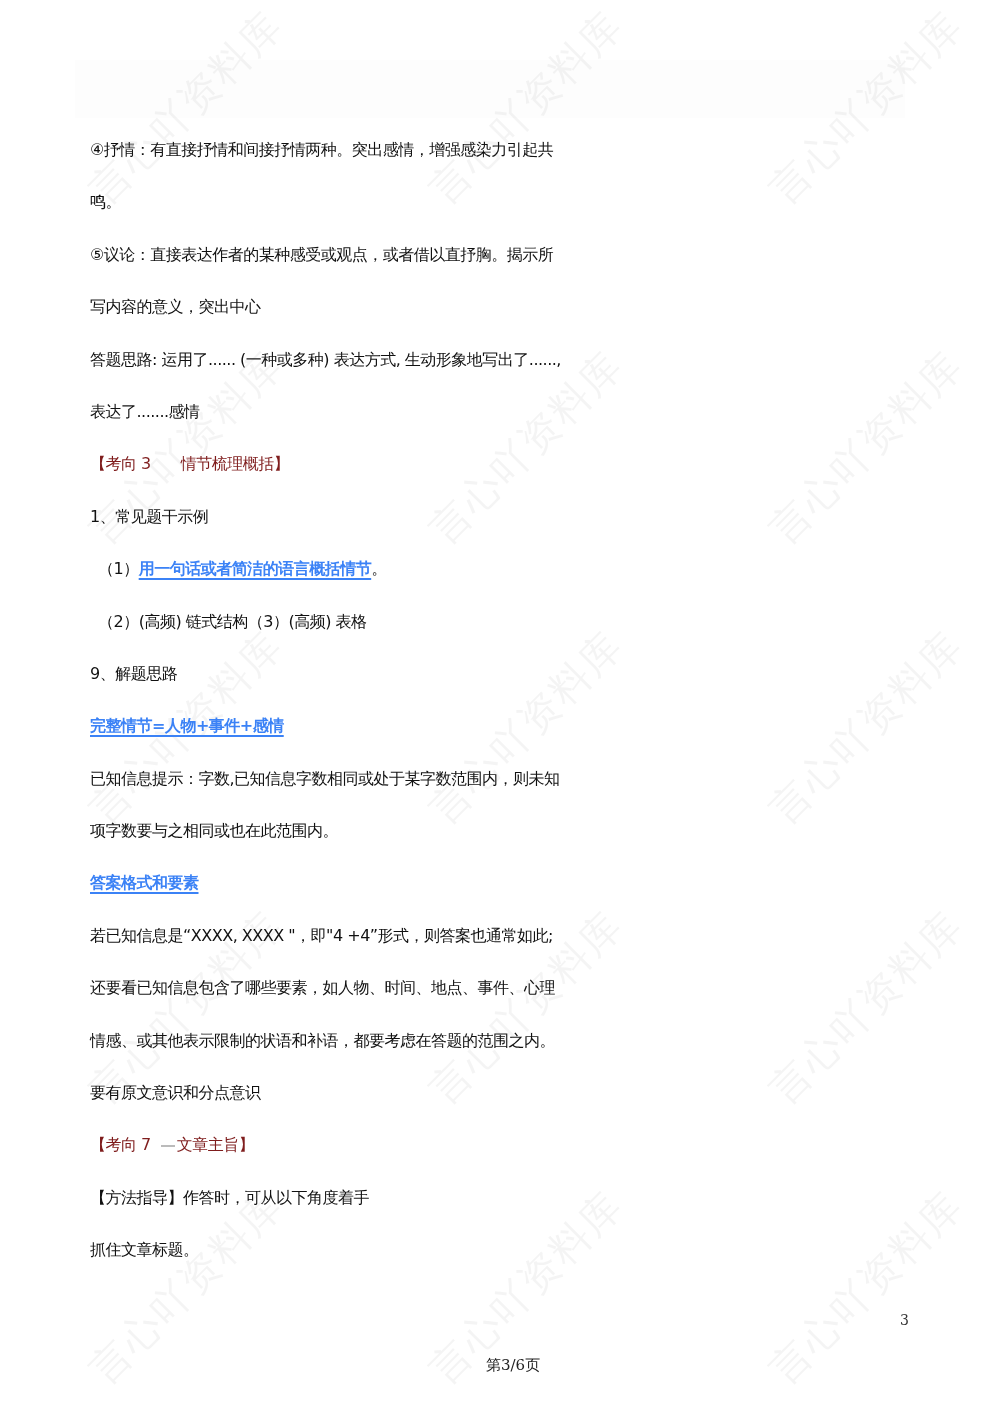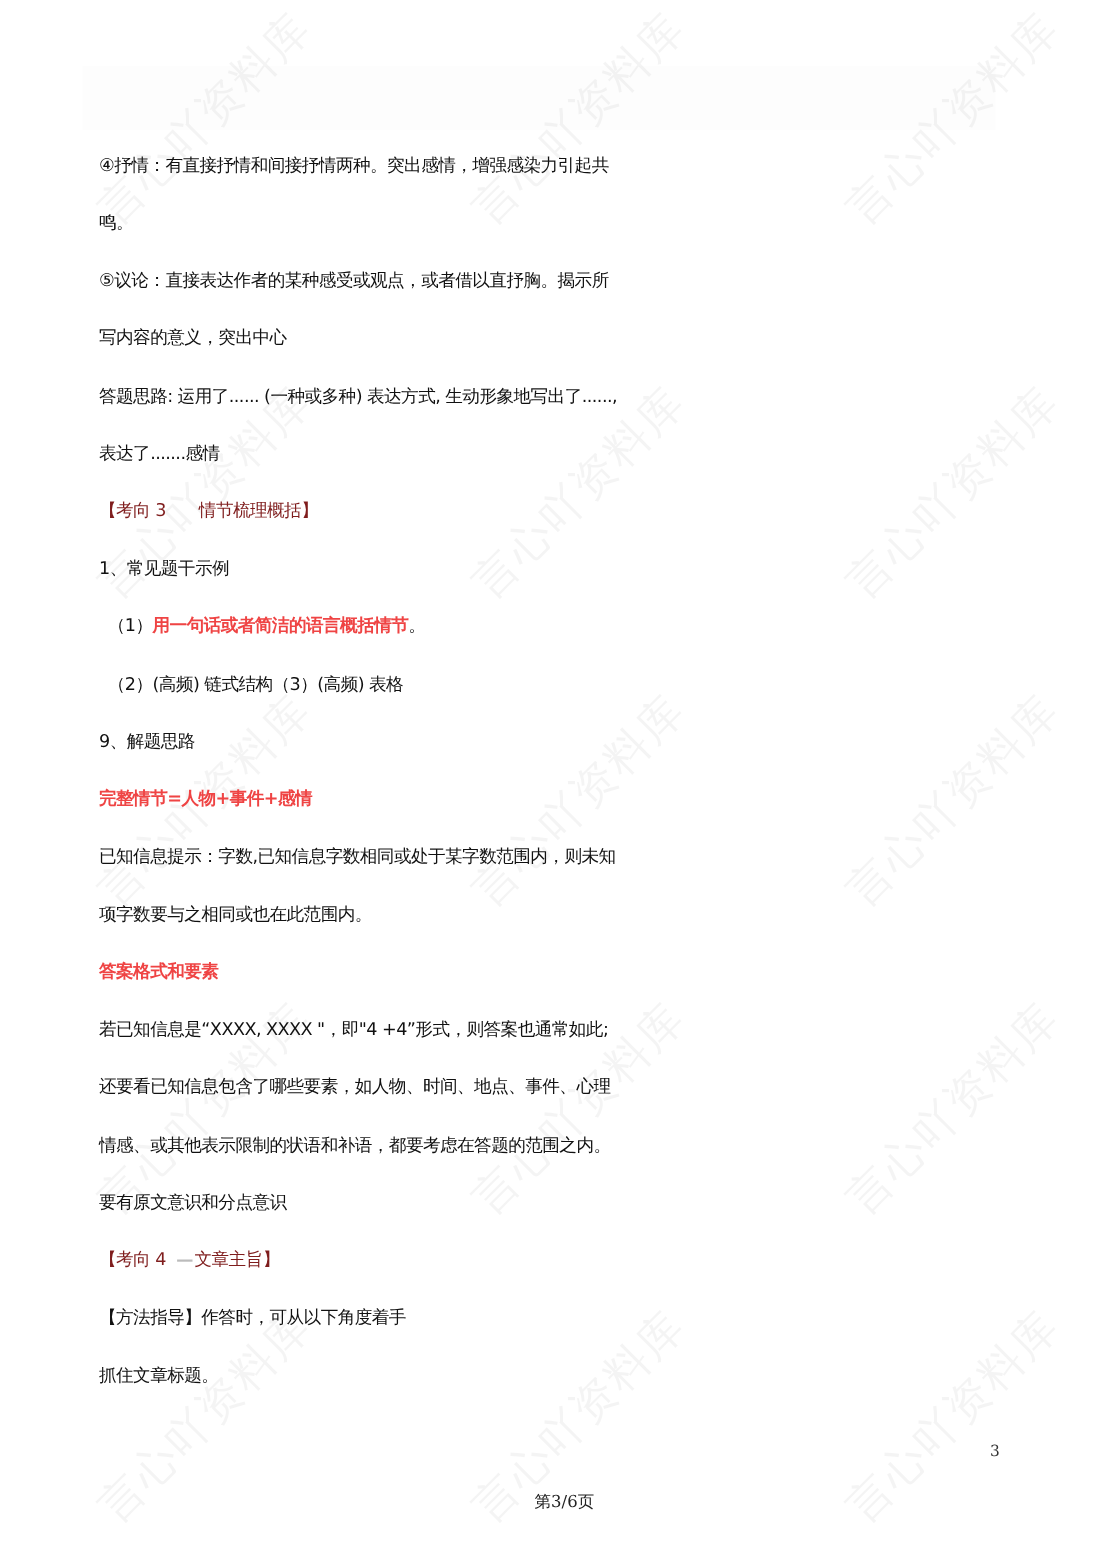--- a/index.html
+++ b/index.html
@@ -19,21 +19,21 @@
       transform: rotate(-45deg); transform-origin: center; white-space: nowrap;
       letter-spacing: 2px;
     }
     .content { position: absolute; left: 90px; top: 124px; width: 830px; z-index: 1; }
     .line {
       font-size: 16px; line-height: 52.4px; height: 52.4px; white-space: nowrap;
       letter-spacing: -0.5px;
     }
     .red { color: #7f1d1d; }
     .blue-bold {
-      color: #ef4444; font-weight: bold; 
+      color: #3b82f6; font-weight: bold; text-decoration: underline;
       text-decoration-thickness: 2px; text-underline-offset: 4px;
     }
     .indent { padding-left: 8px; }
     .dash {
       display: inline-block; width: 14px; height: 2px; background: #bbbbbb;
       vertical-align: middle; margin: 0 2px 0 10px;
     }
     .page-num {
       position: absolute; left: 900px; top: 1312px; font-size: 14px;
       font-family: "DejaVu Serif", "Liberation Serif", serif; color: #333;
@@ -90,20 +90,20 @@
   <div class="line">项字数要与之相同或也在此范围内。</div>
   <div class="line">
     <span class="blue-bold">答案格式和要素</span>
   </div>
   <div class="line">若已知信息是“XXXX, XXXX "，即"4 +4”形式，则答案也通常如此;</div>
   <div class="line">还要看已知信息包含了哪些要素，如人物、时间、地点、事件、心理</div>
   <div class="line">情感、或其他表示限制的状语和补语，都要考虑在答题的范围之内。</div>
   <div class="line">要有原文意识和分点意识</div>
 
   <div class="line red">
-    <span>【考向 4</span><span class="dash"></span><span>文章主旨】</span>
+    <span>【考向 7</span><span class="dash"></span><span>文章主旨】</span>
   </div>
   <div class="line">【方法指导】作答时，可从以下角度着手</div>
   <div class="line">抓住文章标题。</div>
 </div>
 
 <div class="page-num">3</div>
 <div class="page-footer">第3/6页</div>
 
 </body></html>

